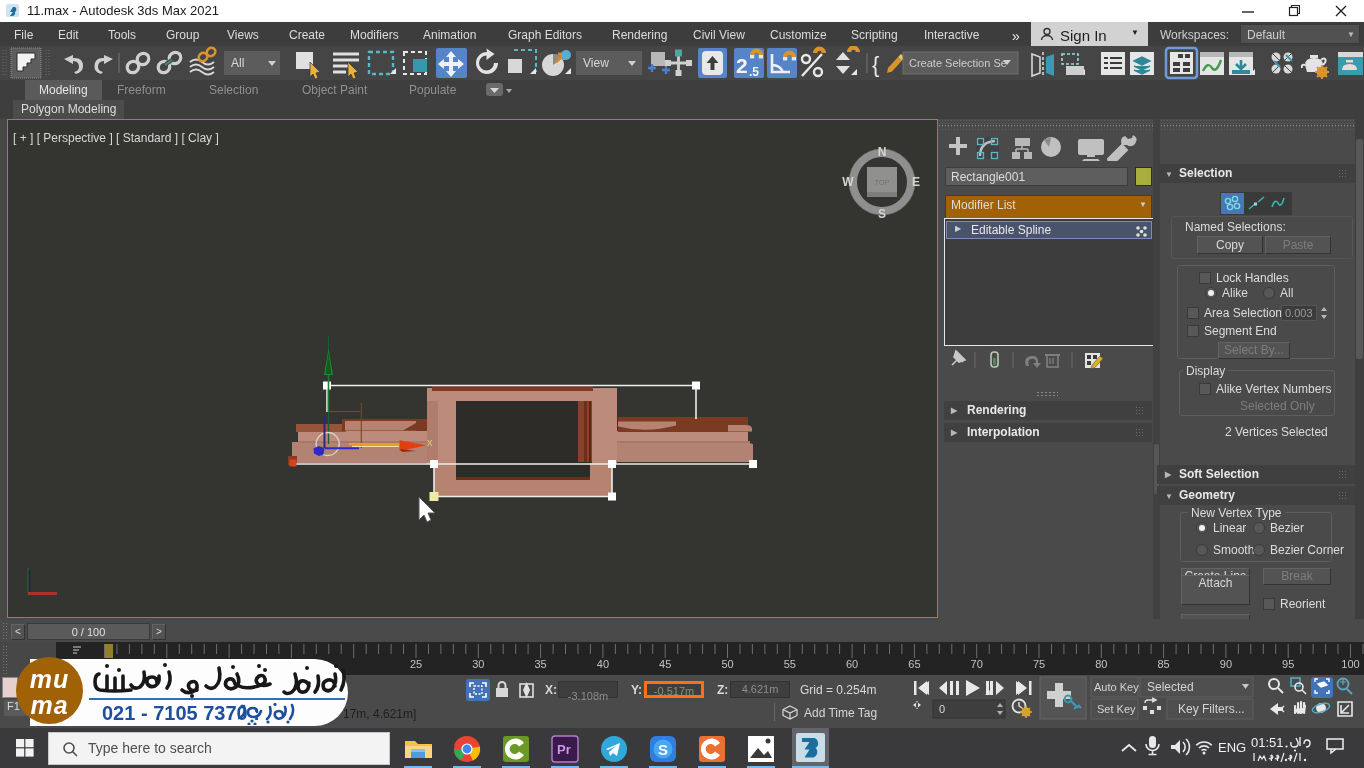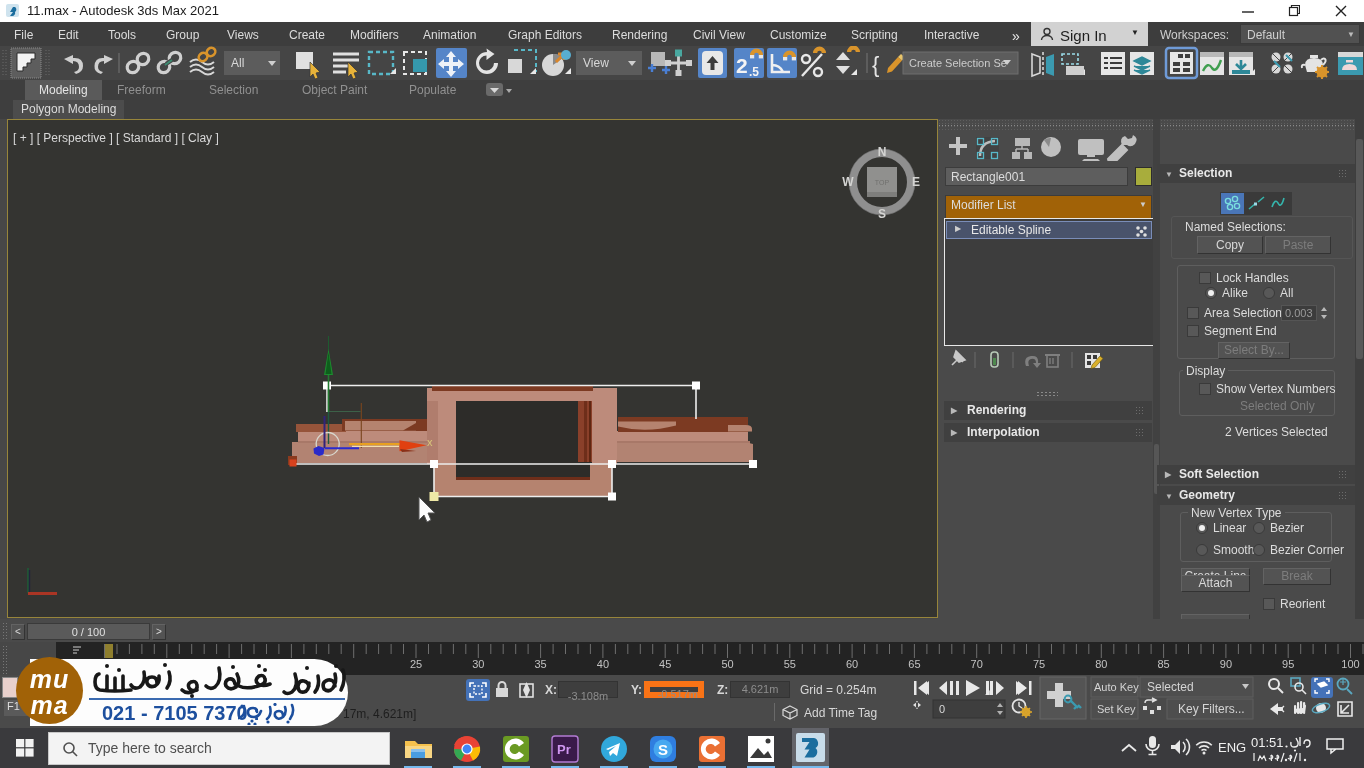--- a/index.html
+++ b/index.html
@@ -538,21 +538,21 @@
     <div class="abs" style="left:343px;top:186px;width:36px;height:16px;background:#3c3c3c;border:1px solid #555;color:#9a9a9a;font-size:11px;padding:1px 0 0 3px">0.003</div>
     <svg class="abs" style="left:381px;top:186px" width="10" height="16">
         <path d="M2 6 l3 -4 l3 4 z M2 10 l3 4 l3 -4 z" fill="#b8b8b8"></path>
       </svg>
     <div class="cb" style="left:249px;top:206px"></div>
     <span class="abs" style="left:266px;top:205px">Segment End</span>
     <div class="btn3d dis" style="left:280px;top:223px;width:72px;height:17px;line-height:15px">Select By...</div>
     <div class="gbox" style="left:241px;top:251px;width:156px;height:46px"></div>
     <span class="abs" style="left:245px;top:245px;background:#4a4a4a;padding:0 3px">Display</span>
     <div class="cb" style="left:261px;top:264px"></div>
-    <span class="abs" style="left:278px;top:263px">Show Vertex Numbers</span>
+    <span class="abs" style="left:278px;top:263px">Alike Vertex Numbers</span>
     <span class="abs" style="left:302px;top:280px;color:#7d7d7d">Selected Only</span>
     <span class="abs" style="left:287px;top:306px">2 Vertices Selected</span>
     <div class="rollhead" style="left:219px;top:346px;width:198px;height:19px">
       <span class="abs" style="left:8px;top:5px;font-size:8px;color:#b8b8b8">▶</span>
       <span class="abs" style="left:22px;top:2px">Soft Selection</span>
       <div class="grip" style="right:8px;top:5px"></div>
     </div>
     <div class="rollhead" style="left:219px;top:367px;width:198px;height:19px">
       <span class="abs" style="left:8px;top:6px;font-size:8px;color:#b8b8b8">▼</span>
       <span class="abs" style="left:22px;top:2px">Geometry</span>
@@ -563,21 +563,21 @@
     <div class="radio on" style="left:258px;top:403px"></div>
     <span class="abs" style="left:275px;top:402px">Linear</span>
     <div class="radio" style="left:315px;top:403px"></div>
     <span class="abs" style="left:332px;top:402px">Bezier</span>
     <div class="radio" style="left:258px;top:425px"></div>
     <span class="abs" style="left:275px;top:424px">Smooth</span>
     <div class="radio" style="left:315px;top:425px"></div>
     <span class="abs" style="left:332px;top:424px">Bezier Corner</span>
     <div class="btn3d" style="left:243px;top:449px;width:69px;height:17px;line-height:15px">Create Line</div>
     <div class="btn3d dis" style="left:325px;top:449px;width:68px;height:17px;line-height:15px">Break</div>
-    <div class="btn3d" style="left:243px;top:456px;width:69px;height:17px;line-height:15px">Attach</div>
+    <div class="btn3d" style="left:243px;top:456px;width:69px;height:30px;line-height:15px">Attach</div>
     <div class="cb" style="left:325px;top:479px"></div>
     <span class="abs" style="left:342px;top:478px">Reorient</span>
     <div class="btn3d" style="left:243px;top:495px;width:69px;height:8px"></div>
     <div class="abs" style="left:417px;top:0;width:9px;height:503px;background:#3e3e3e"></div>
     <div class="abs" style="left:418px;top:20px;width:7px;height:220px;background:#585858;border-radius:2px"></div>
   </div>
   <div id="tslider" class="abs">
     <div class="abs" style="left:2px;top:3px;width:5px;height:17px;background-image:radial-gradient(#777 30%, transparent 34%);background-size:3px 3px"></div>
     <div class="abs" style="left:2px;top:26px;width:5px;height:44px;background-image:radial-gradient(#777 30%, transparent 34%);background-size:3px 3px"></div>
     <div class="btn3d" style="left:11px;top:5px;width:14px;height:16px;line-height:14px;font-size:10px">&lt;</div>
@@ -728,21 +728,21 @@
       <rect x="2" y="8" width="12" height="9" fill="#d8d8d8"></rect>
       <path d="M4.5 8 v-2.5 a3.5 3.5 0 0 1 7 0 V8" fill="none" stroke="#d8d8d8" stroke-width="2"></path>
     </svg>
     <svg class="abs" style="left:517px;top:6px" width="19" height="18" viewBox="0 0 19 18">
       <rect x="3" y="3" width="13" height="13" fill="none" stroke="#e0e0e0" stroke-width="1.6"></rect>
       <path d="M9.5 1 L13 9 L9.5 17 L6 9 Z" fill="#e0e0e0"></path>
     </svg>
     <b class="abs" style="left:545px;top:8px">X:</b>
     <div class="abs" style="left:558px;top:6px;width:60px;height:17px;background:#3e3e3e;border:1px solid #333;color:#8d8d8d;font-size:11px;text-align:center;padding-top:8px">-3.108m</div>
     <b class="abs" style="left:631px;top:8px">Y:</b>
-    <div class="abs" style="left:644px;top:6px;width:60px;height:17px;background:#3e3e3e;border:6px solid #f97316;color:#8d8d8d;font-size:11px;text-align:right;padding-top:1px">-0.517m</div>
+    <div class="abs" style="left:644px;top:6px;width:60px;height:17px;background:#3e3e3e;border:3px solid #f97316;color:#8d8d8d;font-size:11px;text-align:center;padding-top:1px">-0.517m</div>
     <b class="abs" style="left:717px;top:8px">Z:</b>
     <div class="abs" style="left:730px;top:6px;width:60px;height:17px;background:#3e3e3e;border:1px solid #333;color:#8d8d8d;font-size:11px;text-align:center;padding-top:1px">4.621m</div>
     <span class="abs" style="left:800px;top:8px">Grid = 0.254m</span>
     <div class="abs" style="left:774px;top:28px;width:1px;height:18px;background:#6a6a6a"></div>
     <svg class="abs" style="left:782px;top:30px" width="16" height="15" viewBox="0 0 16 15">
       <path d="M8 1 L15 4.5 L15 10.5 L8 14 L1 10.5 L1 4.5 Z M1 4.5 L8 8 L15 4.5 M8 8 L8 14" fill="none" stroke="#d8d8d8" stroke-width="1.2"></path>
     </svg>
     <span class="abs" style="left:804px;top:31px">Add Time Tag</span>
 
     <svg class="abs" style="left:905px;top:0" width="459px" height="48" viewBox="905 675 459 48">

